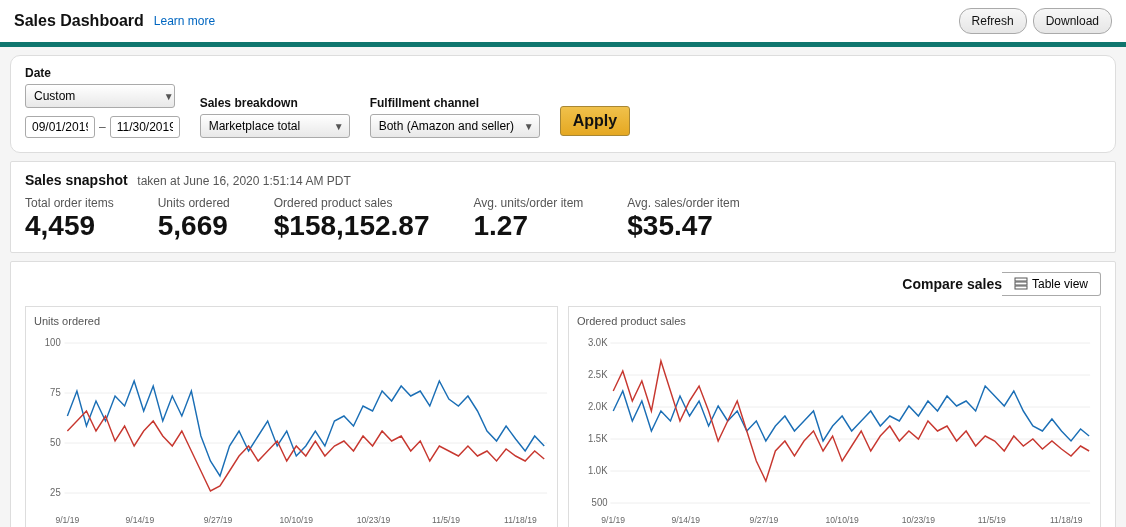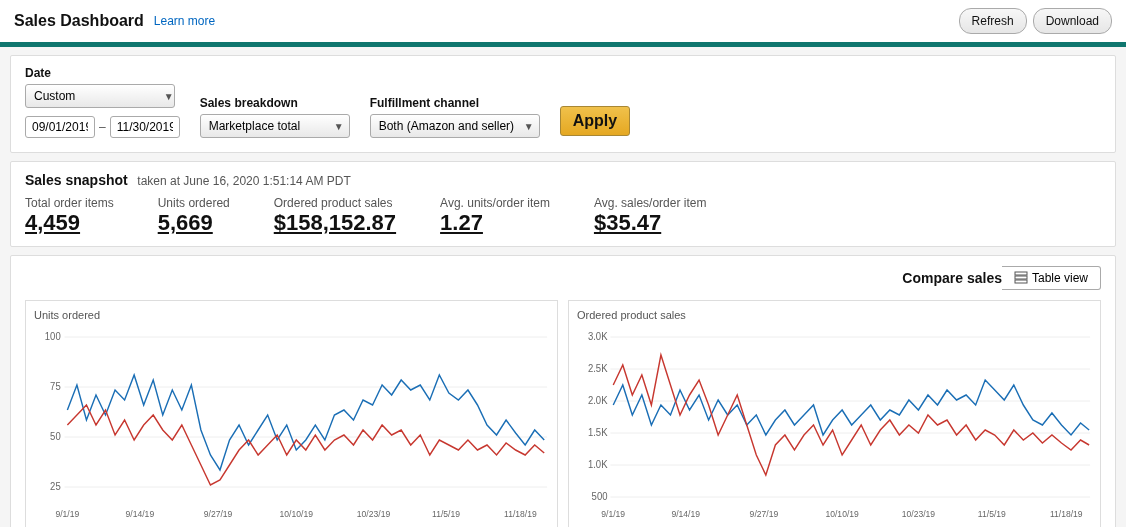--- a/index.html
+++ b/index.html
@@ -25,21 +25,21 @@
       cursor: pointer;
       font-size: 12px;
       color: #111;
     }
 
     .filter-panel {
       background: #fff;
       border: 1px solid #ddd;
       margin: 8px 10px;
       padding: 10px 14px 14px;
-      border-radius: 2px;
+      border-radius: 10px;
     }
     .filter-row { display: flex; align-items: flex-end; gap: 20px; flex-wrap: wrap; }
     .filter-group { display: flex; flex-direction: column; gap: 4px; }
     .filter-label { font-size: 12px; font-weight: bold; }
     .select-wrapper {
       position: relative;
       display: inline-block;
     }
     .select-wrapper select {
       appearance: none;
@@ -87,21 +87,21 @@
       border: 1px solid #ddd;
       margin: 0 10px 8px;
       padding: 10px 14px;
       border-radius: 2px;
     }
     .snapshot-title { font-size: 14px; font-weight: bold; display: inline; }
     .snapshot-subtitle { font-size: 12px; color: #555; margin-left: 6px; }
     .snapshot-stats { display: flex; gap: 44px; margin-top: 8px; flex-wrap: wrap; }
     .stat-item { display: flex; flex-direction: column; }
     .stat-label { font-size: 12px; color: #555; }
-    .stat-value { font-size: 22px; font-weight: bold; text-decoration: underline; }
+    .stat-value { font-size: 28px; font-weight: bold; }
 
     .compare-section {
       background: #fff;
       border: 1px solid #ddd;
       margin: 0 10px 8px;
       padding: 10px 14px;
       border-radius: 2px;
     }
     .compare-header {
       display: flex;

